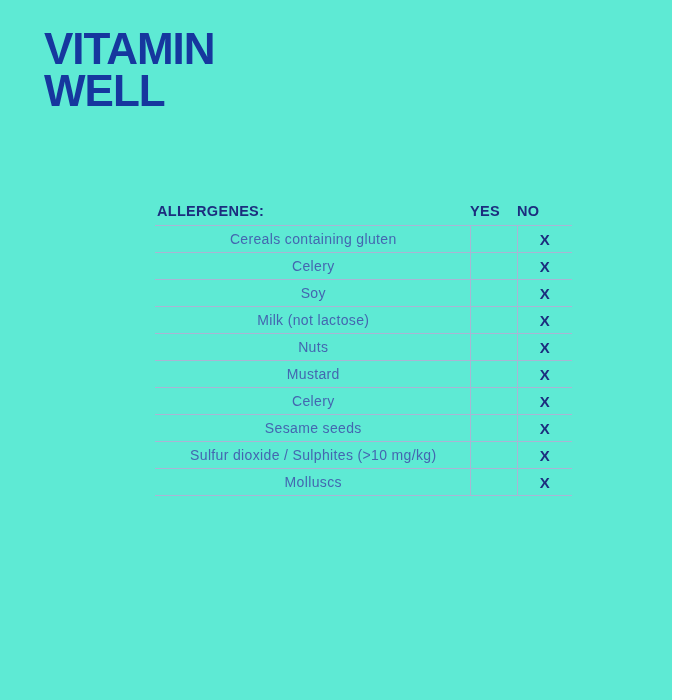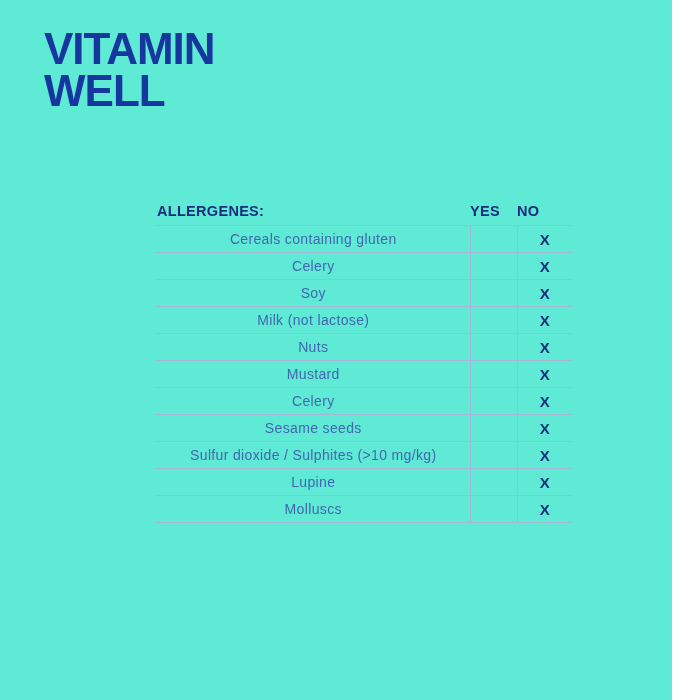--- a/index.html
+++ b/index.html
@@ -156,25 +156,20 @@
       <td class="yes mark"></td>
       <td class="no mark">X</td>
     </tr>
 
     <tr>
       <td class="label">Sulfur dioxide / Sulphites (&gt;10 mg/kg)</td>
       <td class="yes mark"></td>
       <td class="no mark">X</td>
     </tr>
 
-    <tr>
-      <td class="label">Lupine</td>
-      <td class="yes mark"></td>
-      <td class="no mark">X</td>
-    </tr>
 
     <tr>
       <td class="label">Molluscs</td>
       <td class="yes mark"></td>
       <td class="no mark">X</td>
     </tr>
   </tbody>
   </table>
 
 </div>

